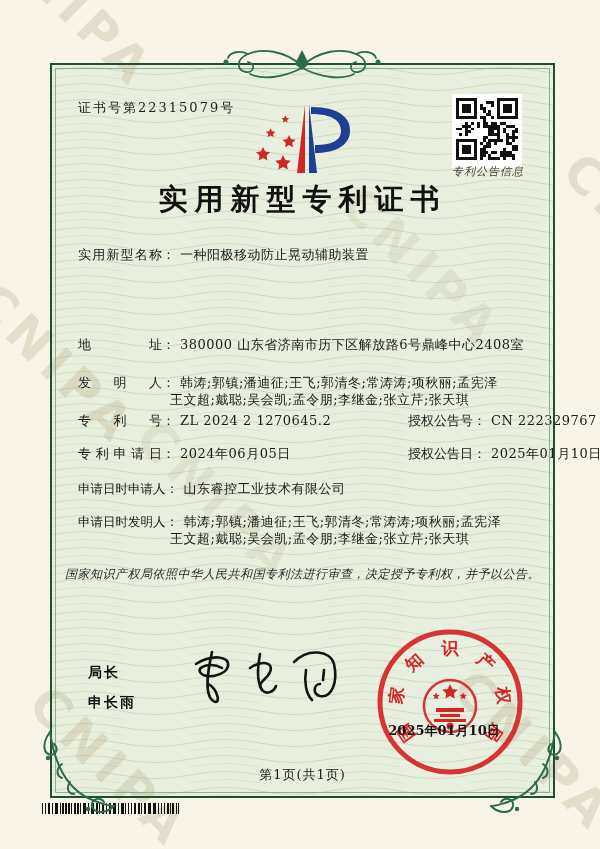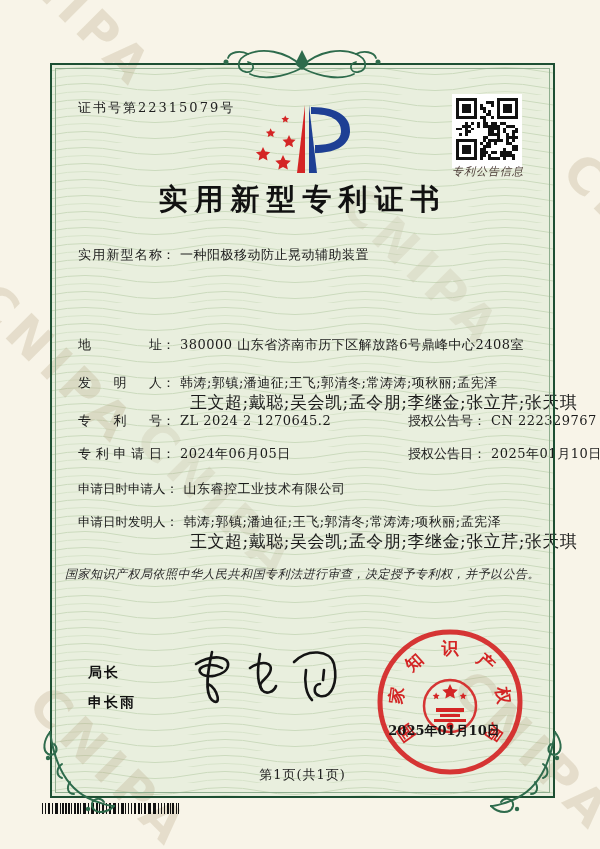--- a/index.html
+++ b/index.html
@@ -46,21 +46,21 @@
     position:absolute;left:50px;top:180px;width:505px;text-align:center;
     font-size:29px;font-weight:bold;letter-spacing:7px;color:#111;
   }
   
   .row{position:absolute;left:78px;white-space:nowrap;font-size:13px;color:#1b1b1b;}
   .row .val{letter-spacing:0.5px;}
   .lbl{display:inline-block;text-align:justify;text-align-last:justify;vertical-align:bottom;}
   .w84{width:84px;}
   .colon{margin-right:5px;}
   .pair2{position:absolute;left:330px;top:0;white-space:nowrap;}
-  .cont{position:absolute;left:170px;white-space:nowrap;font-size:17px;letter-spacing:0.5px;margin-left:20px;}
+  .cont{position:absolute;left:170px;white-space:nowrap;font-size:13px;letter-spacing:0.5px;}
   .small-lbl{font-size:12.5px;}
   
   .stmt{
     position:absolute;left:50px;width:505px;text-align:center;white-space:nowrap;
     font-size:12px;font-style:italic;color:#2a2a2a;letter-spacing:0.5px;
   }
   
   .signoff{
     position:absolute;left:88px;
     font-family:"DejaVu Sans","Liberation Sans",sans-serif;

